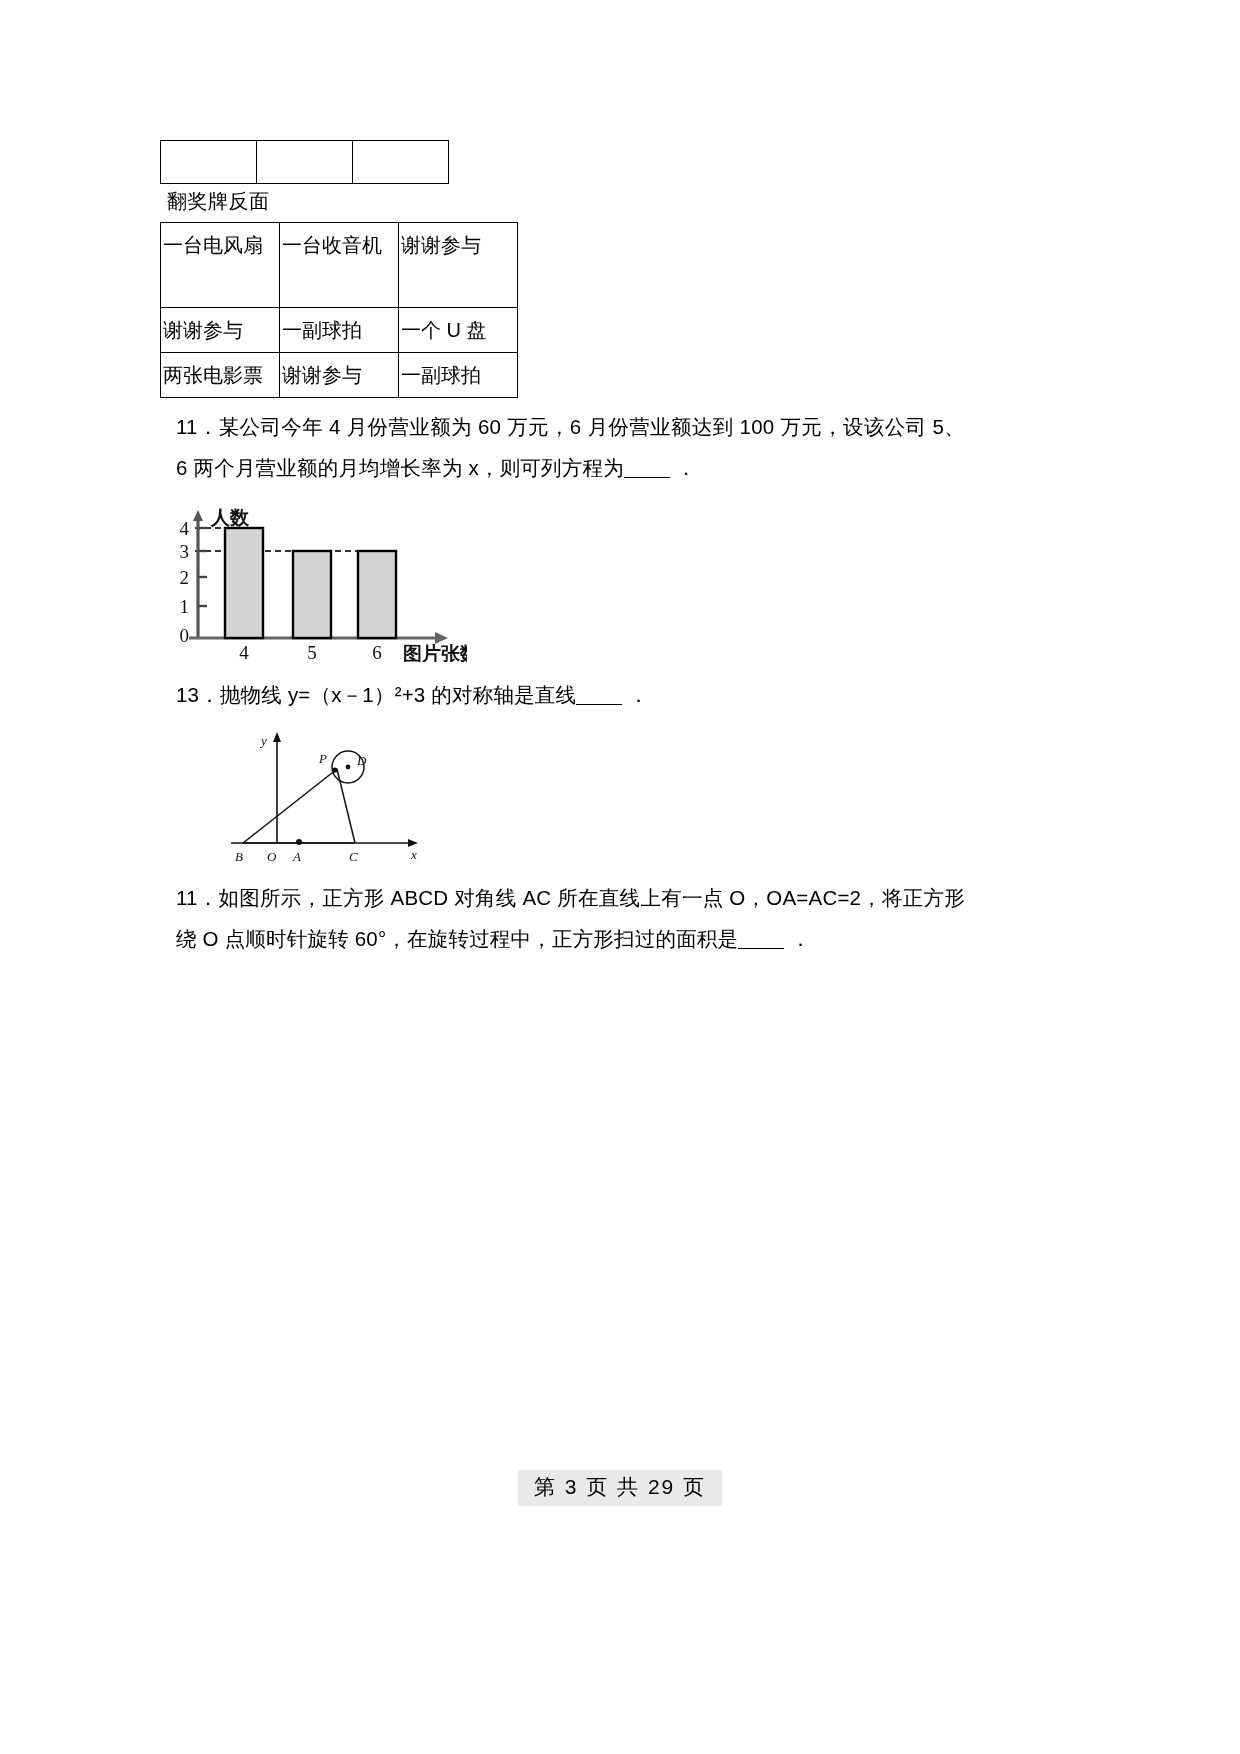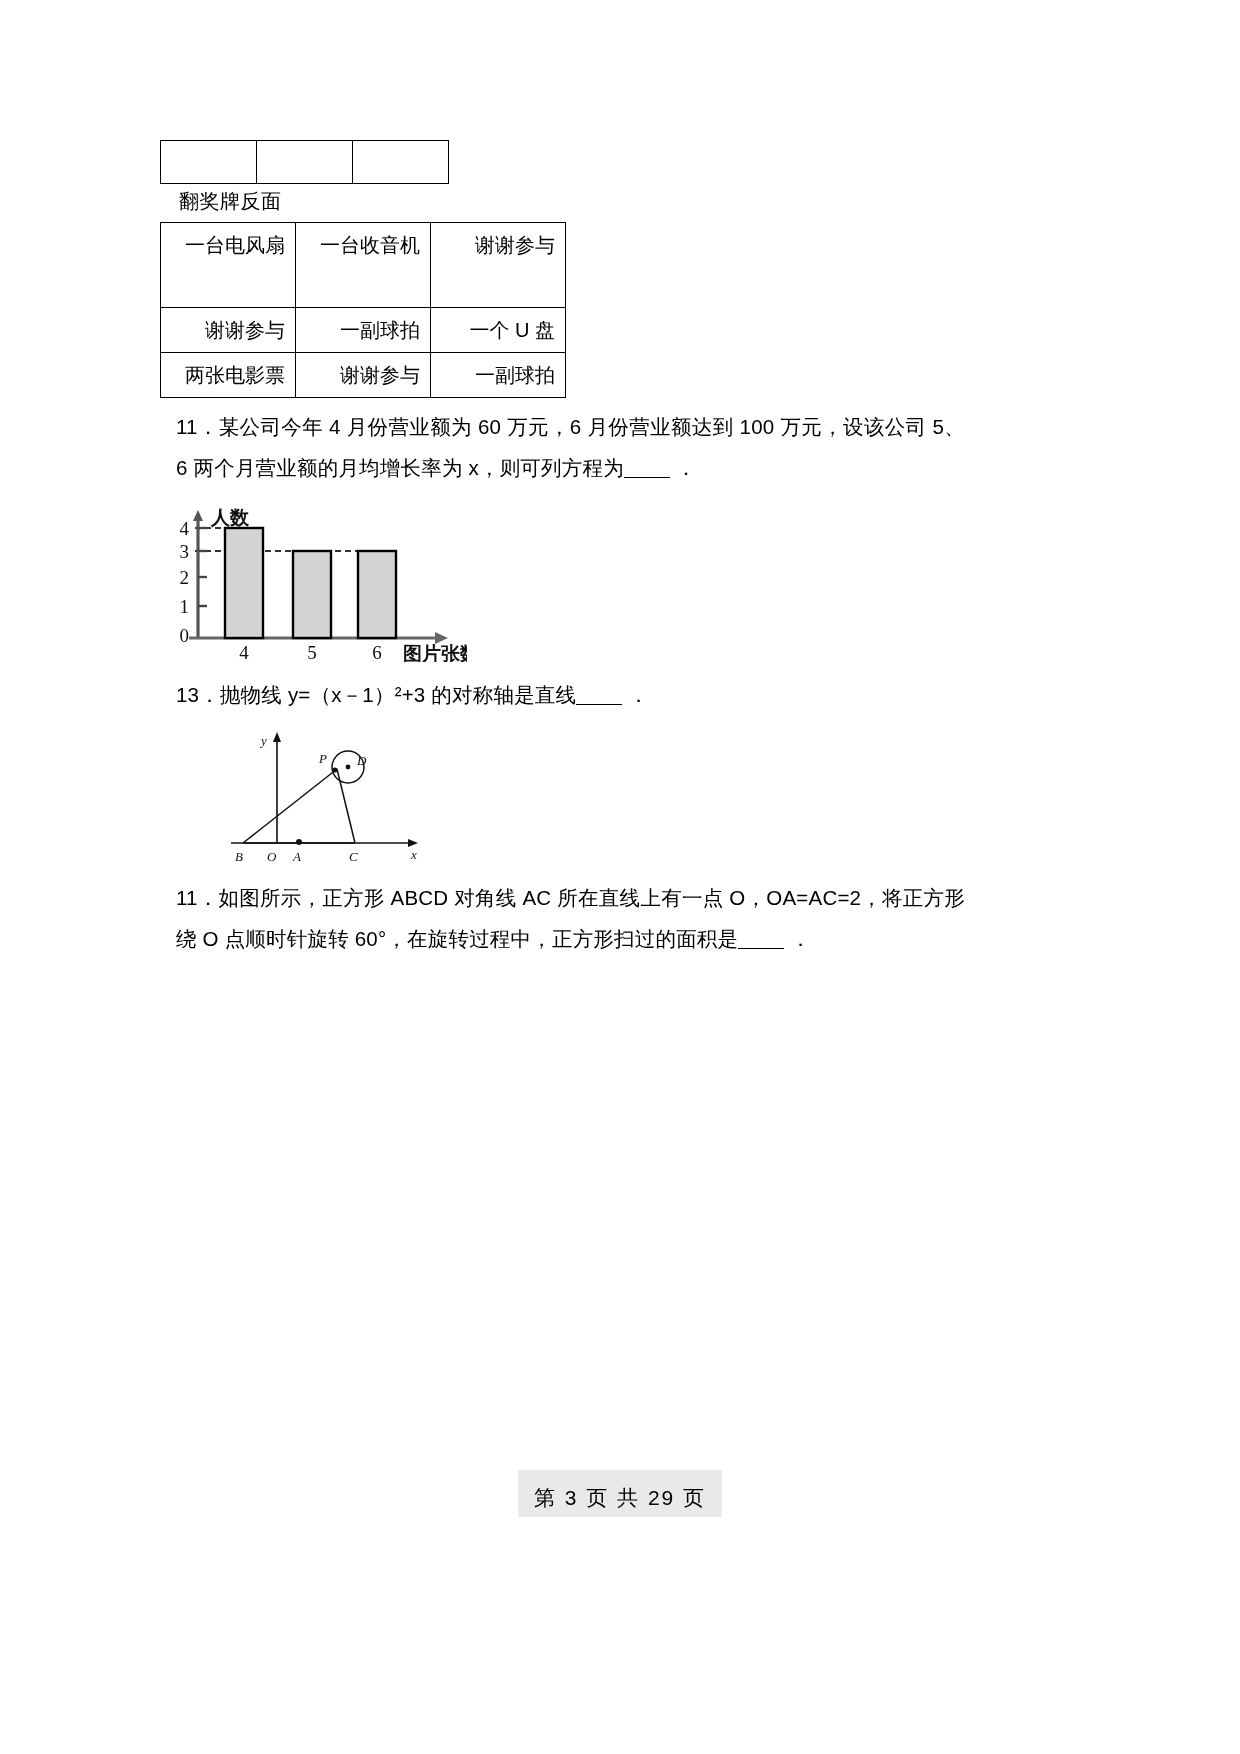--- a/index.html
+++ b/index.html
@@ -34,35 +34,35 @@
     table-layout: fixed;
   }
   .medal-strip td {
     border: 1.6px solid #000;
     width: 93px;
     height: 40px;
   }
   .strip-caption {
     font-size: 20px;
     line-height: 34px;
-    margin-left: 24px;
+    margin-left: 12px;
     letter-spacing: 0.5px;
   }
   .prize-table {
     border-collapse: collapse;
     margin-left: 5px;
     margin-top: 4px;
     table-layout: fixed;
   }
   .prize-table td {
     border: 1.5px solid #000;
     width: 114px;
     font-size: 20px;
-    text-align: right;
-    padding: 4px 10px;
+    text-align: left;
+    padding: 4px 2px;
     line-height: 36px;
     vertical-align: top;
   }
   .prize-table td.tall {
     height: 76px;
   }
 
   
   .q {
     font-size: 20.5px;
@@ -99,21 +99,21 @@
     left: 0;
     right: 0;
     top: 1470px;
     text-align: center;
     font-size: 21px;
     letter-spacing: 2px;
   }
   .footer .fbox {
     display: inline-block;
     background: #e9e9e9;
-    padding: 14px 16px 5px 16px;
+    padding: 3px 16px 5px 16px;
   }
 </style>
 </head>
 <body>
 
 <div class="page">
 
   <div class="content">
 
     <table class="medal-strip">

